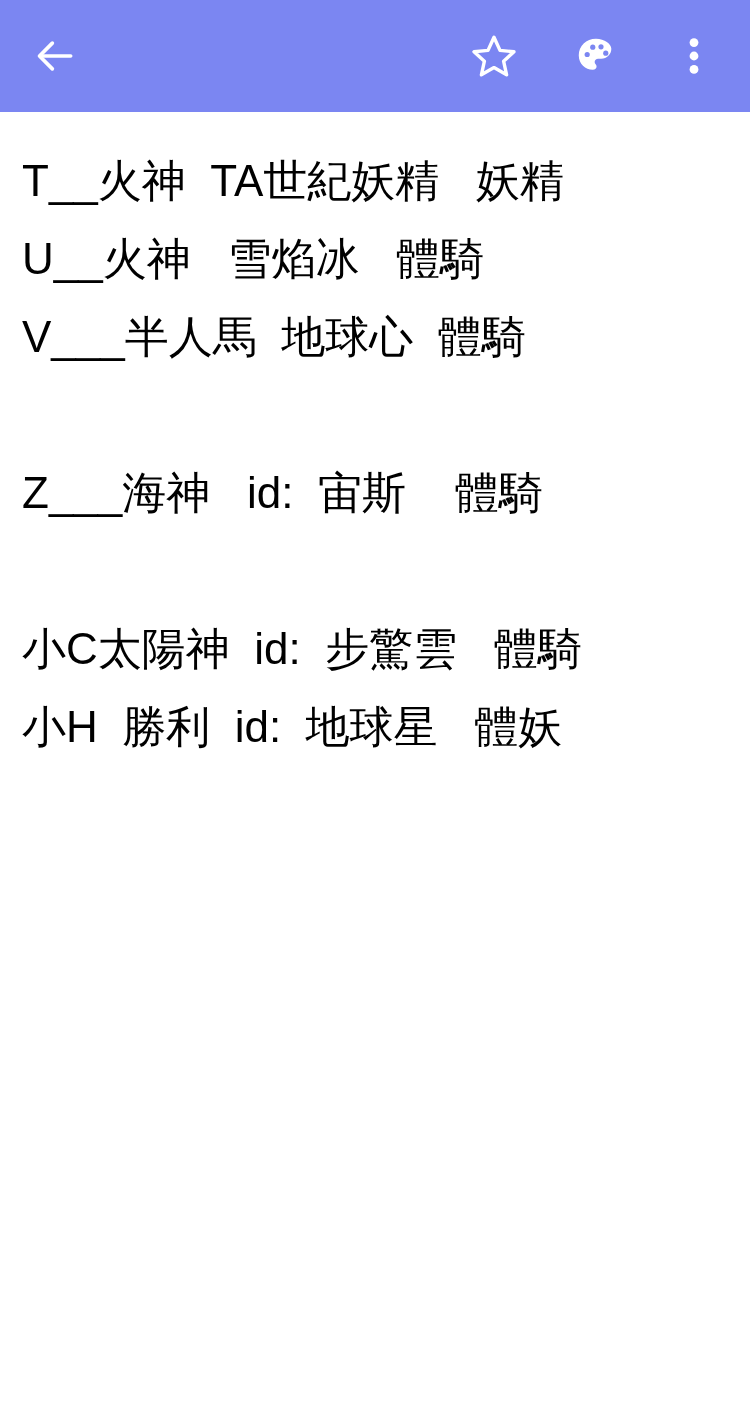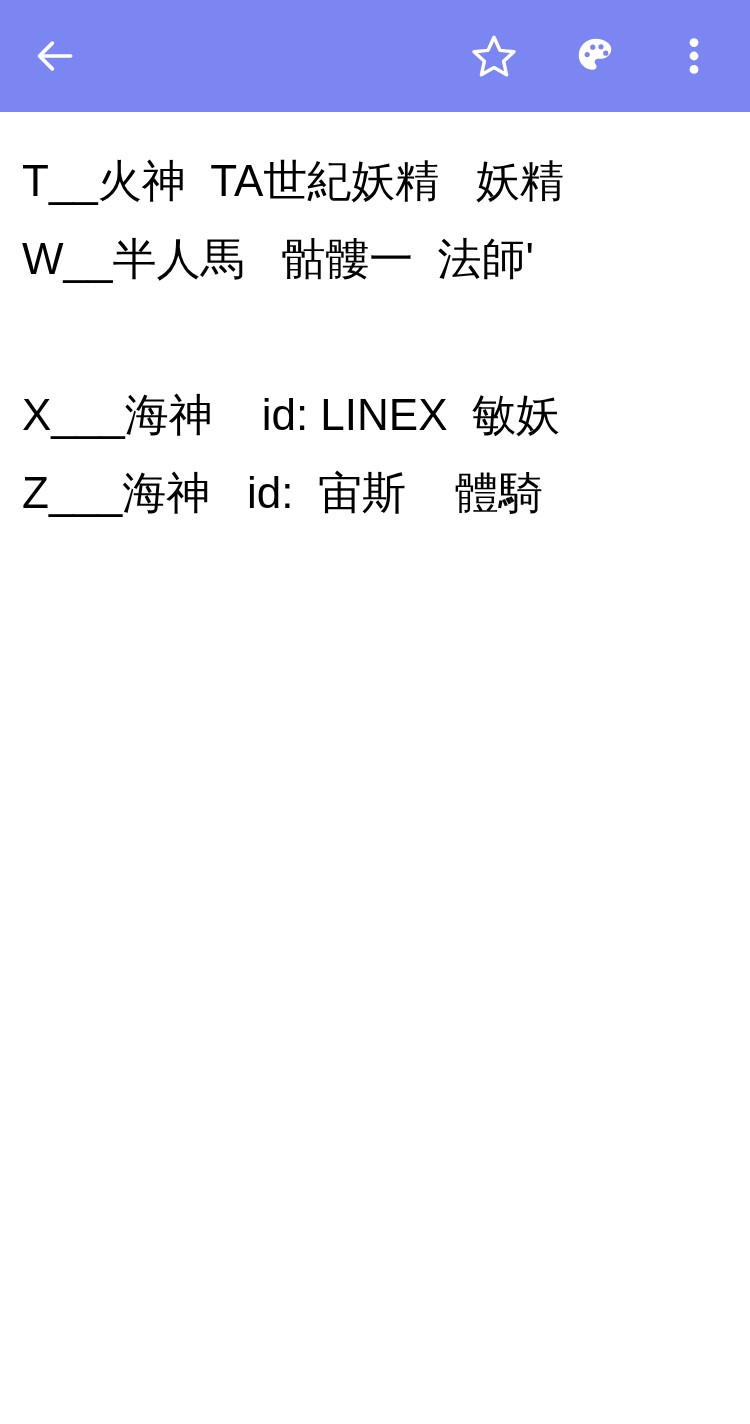--- a/index.html
+++ b/index.html
@@ -110,20 +110,22 @@
           <circle cx="3" cy="5" r="2.3" fill="#ffffff"></circle>
           <circle cx="3" cy="12" r="2.3" fill="#ffffff"></circle>
           <circle cx="3" cy="19" r="2.3" fill="#ffffff"></circle>
         </svg>
       </span>
     </div>
   </div>
 
   <div class="content">
     <div class="note-line">T__火神  TA世紀妖精   妖精</div>
-    <div class="note-line">W__半人馬   骷髏一  法師'</div>
+    <div class="note-line">U__火神   雪焰冰   體騎</div>
+    <div class="note-line">V___半人馬  地球心  體騎</div>
     <div class="note-line blank"></div>
-    <div class="note-line">X___海神    id: LINEX  敏妖</div>
     <div class="note-line">Z___海神   id:  宙斯    體騎</div>
     <div class="note-line blank"></div>
+    <div class="note-line">小C太陽神  id:  步驚雲   體騎</div>
+    <div class="note-line">小H  勝利  id:  地球星   體妖</div>
   </div>
 
 </div>
 
 </body></html>

